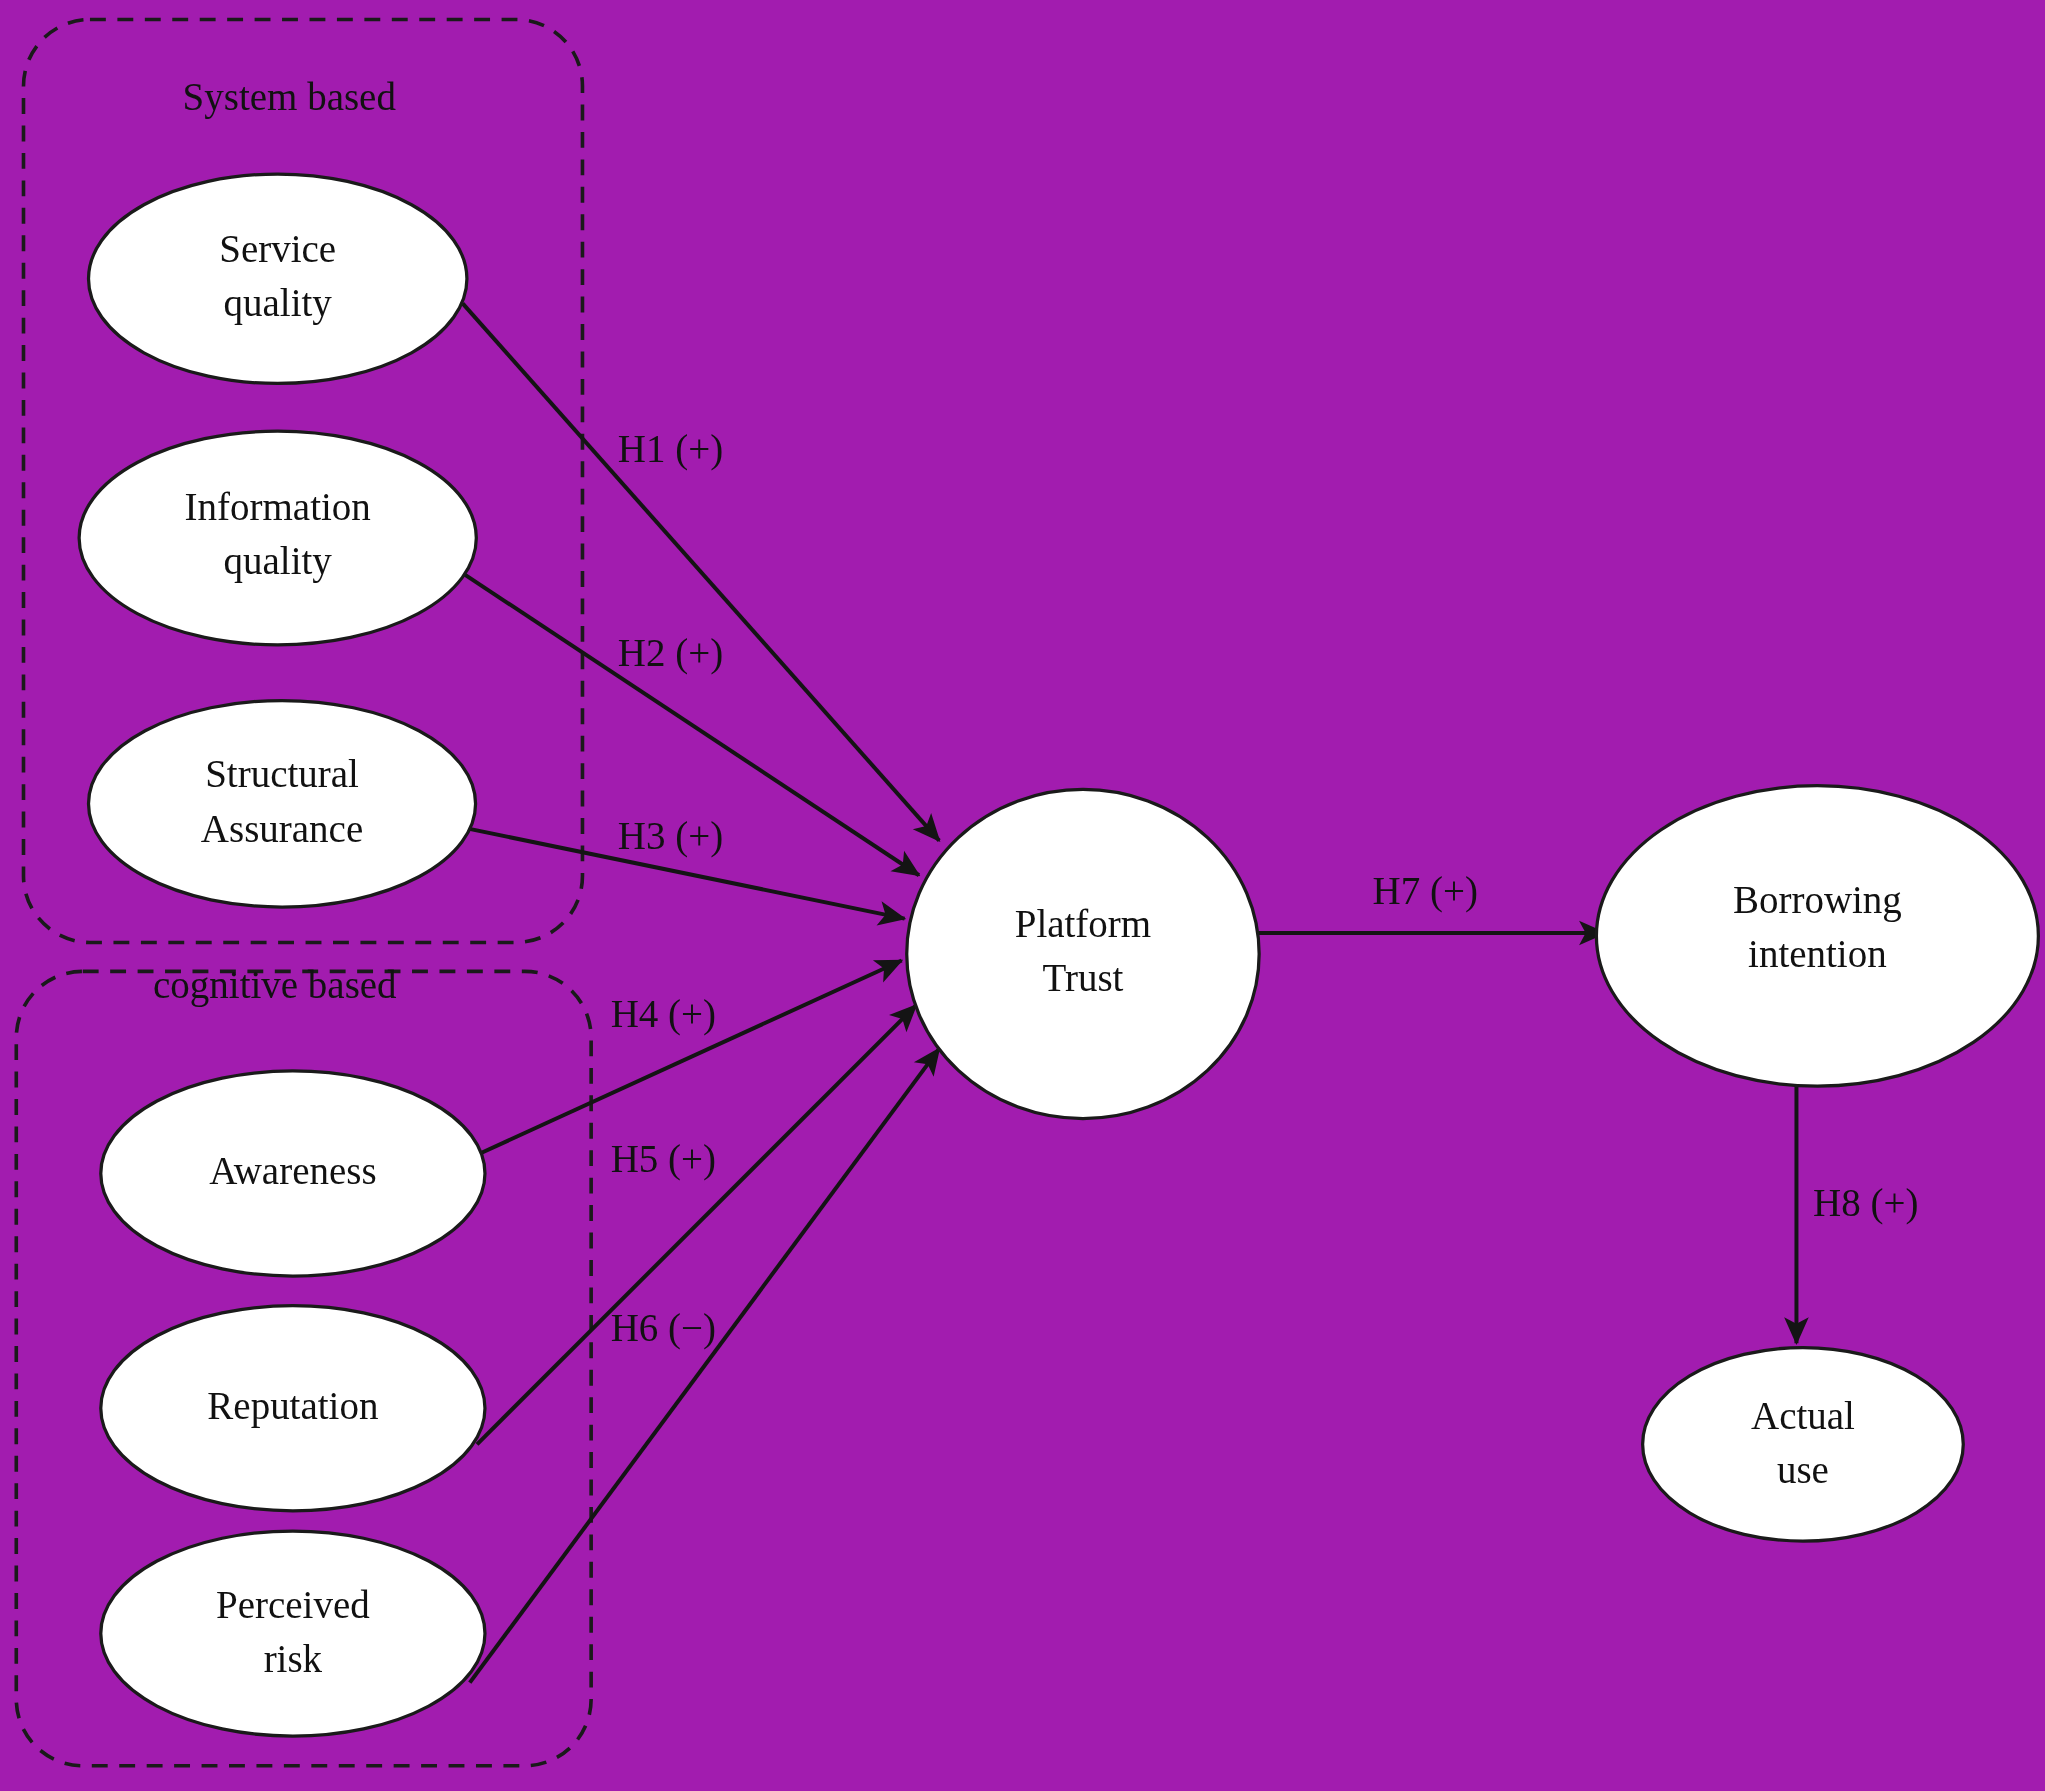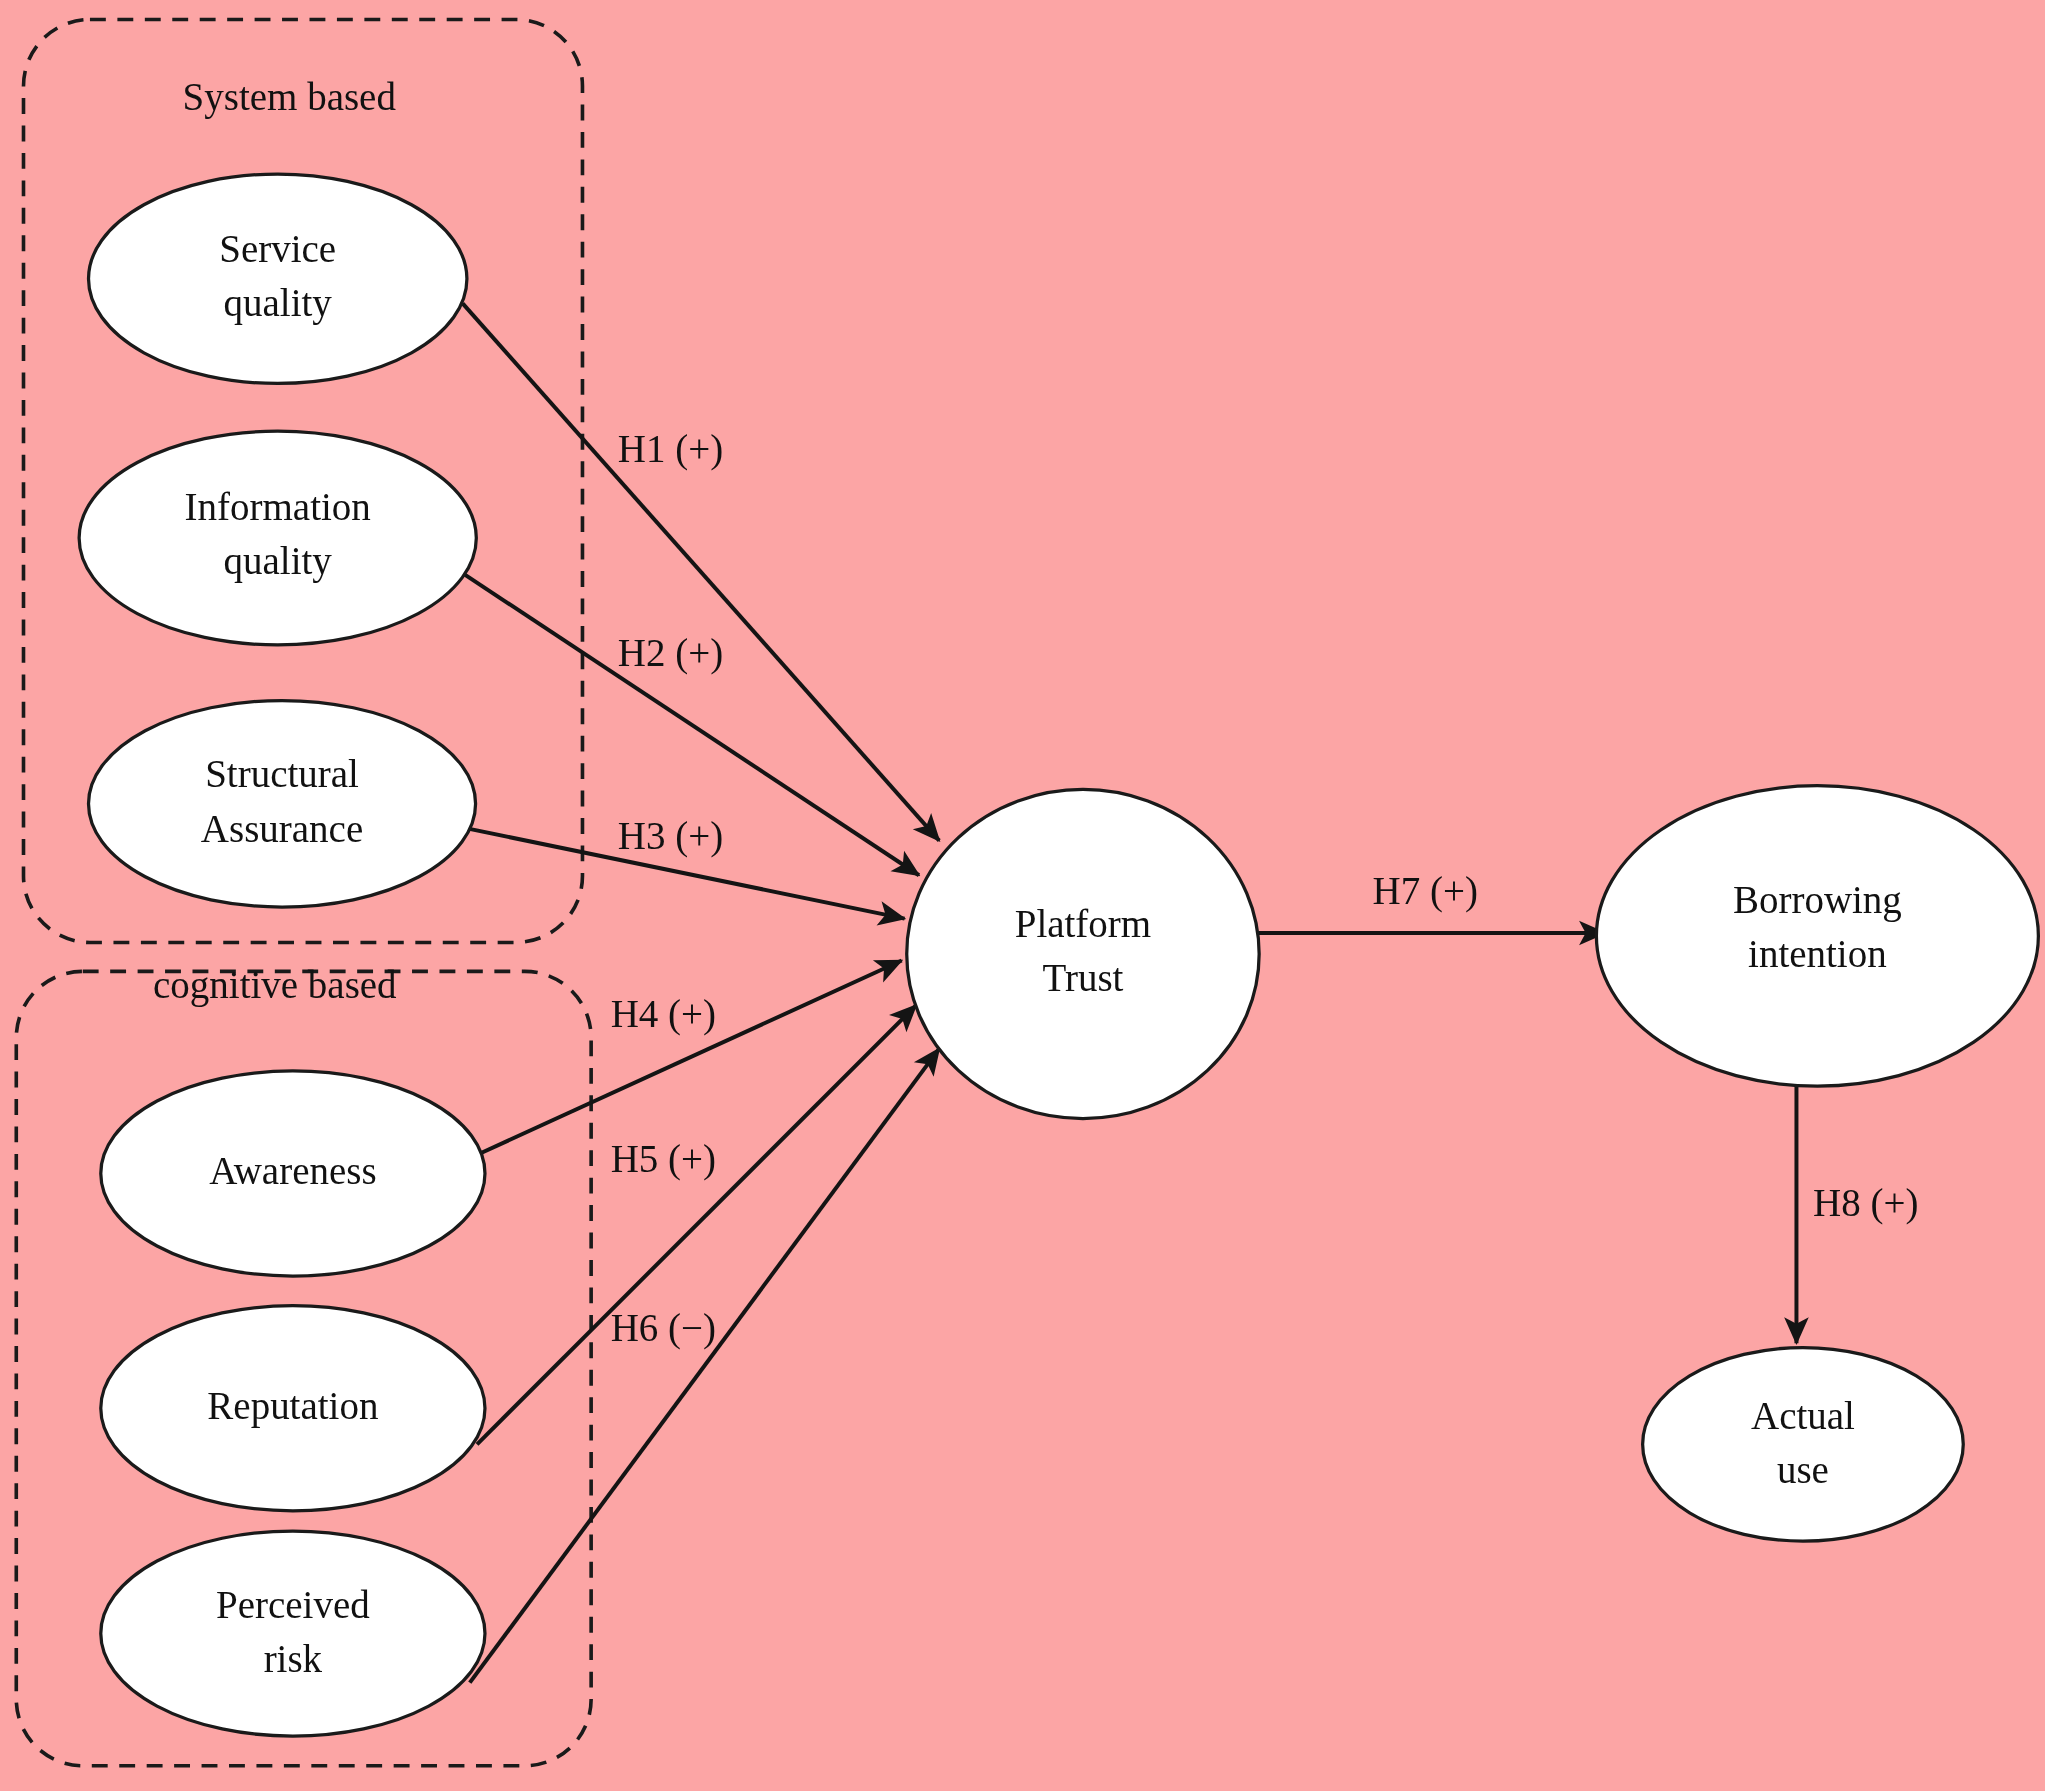--- a/index.html
+++ b/index.html
@@ -8,21 +8,21 @@
     padding: 0;
     background: #ffffff;
   }
   body {
     font-family: "Liberation Serif", "DejaVu Serif", serif;
   }
   #diagram-root {
     position: relative;
     width: 2046px;
     height: 1791px;
-    background: #fca5a5;
+    background: #a21caf;
     overflow: hidden;
   }
   svg#model-svg {
     display: block;
     width: 2046px;
     height: 1791px;
   }
   .node-shape {
     fill: #ffffff;
     stroke: #1a1a1a;

